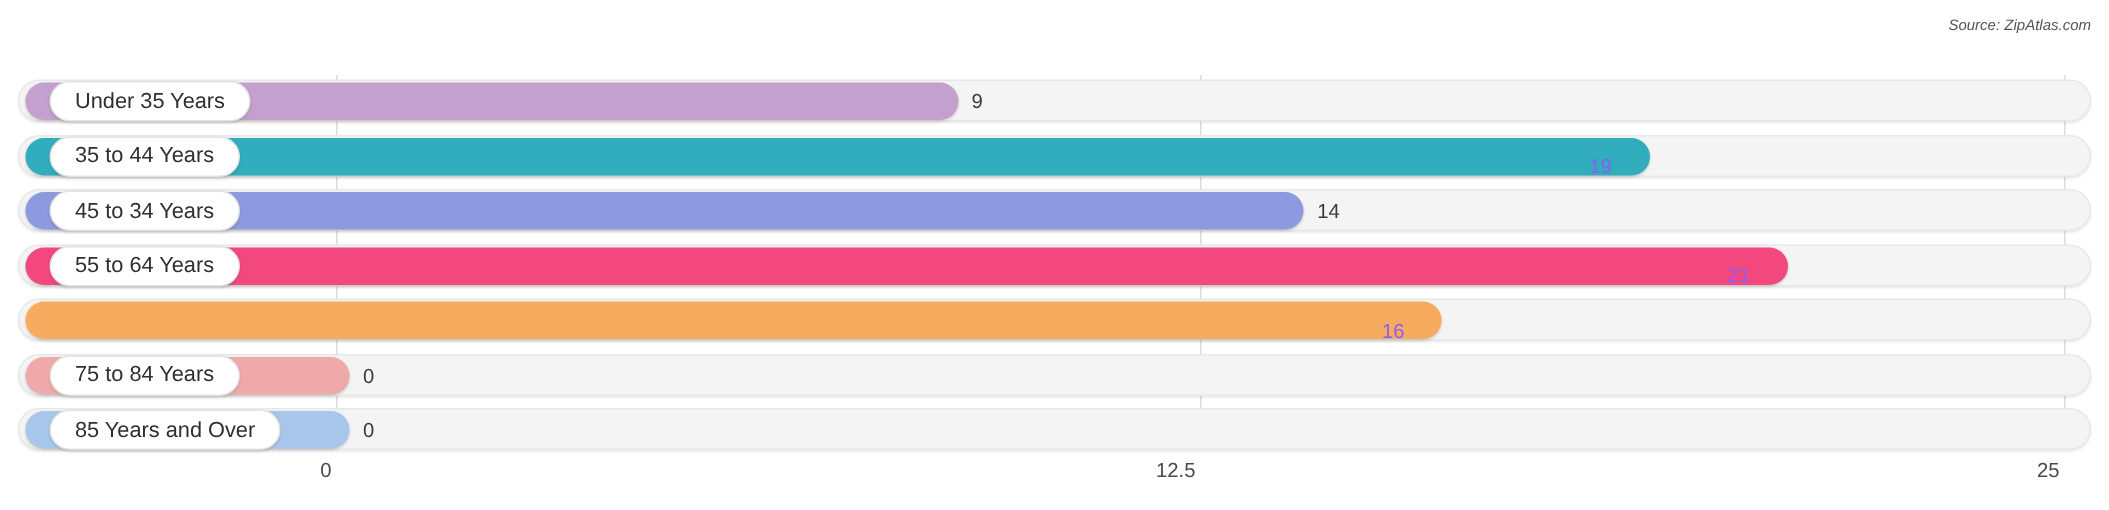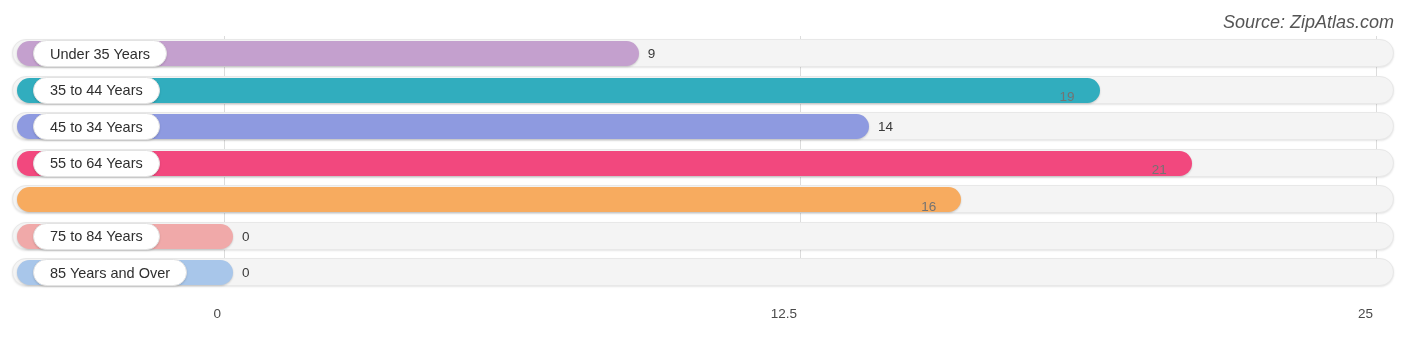--- a/index.html
+++ b/index.html
@@ -17,30 +17,30 @@
     position: absolute;
     left: 10px; top: 8px;
     font-size: 19.5px;
     color: #3b3b3b;
     letter-spacing: .2px;
     white-space: nowrap;
   }
   .chart-source {
     position: absolute;
     right: 12px; top: 12px;
-    font-size: 18px;
+    font-size: 10px;
     font-style: italic;
     color: #555;
     white-space: nowrap;
   }
 
   
   .plot {
     position: absolute;
-    left: 0; top: 36px;
+    left: 0; top: 50px;
     width: 1406px; height: 252px;
   }
   .gridlines { position: absolute; inset: 0; }
   .gridline {
     position: absolute;
     top: 0; bottom: 4px;
     width: 1px;
     background: #dcdcdc;
   }
 
@@ -94,21 +94,21 @@
     color: #3a3a3a;
     white-space: nowrap;
   }
   .val-in {
     position: absolute;
     top: 4px;
     height: 40px;
     display: flex;
     align-items: center;
     font-size: 13.5px;
-    color: #737373;
+    color: #8b5cf6;
     white-space: nowrap;
   }
 
   
   .axis {
     position: absolute;
     left: 0; top: 302px;
     width: 1406px; height: 38px;
   }
   .tick {

